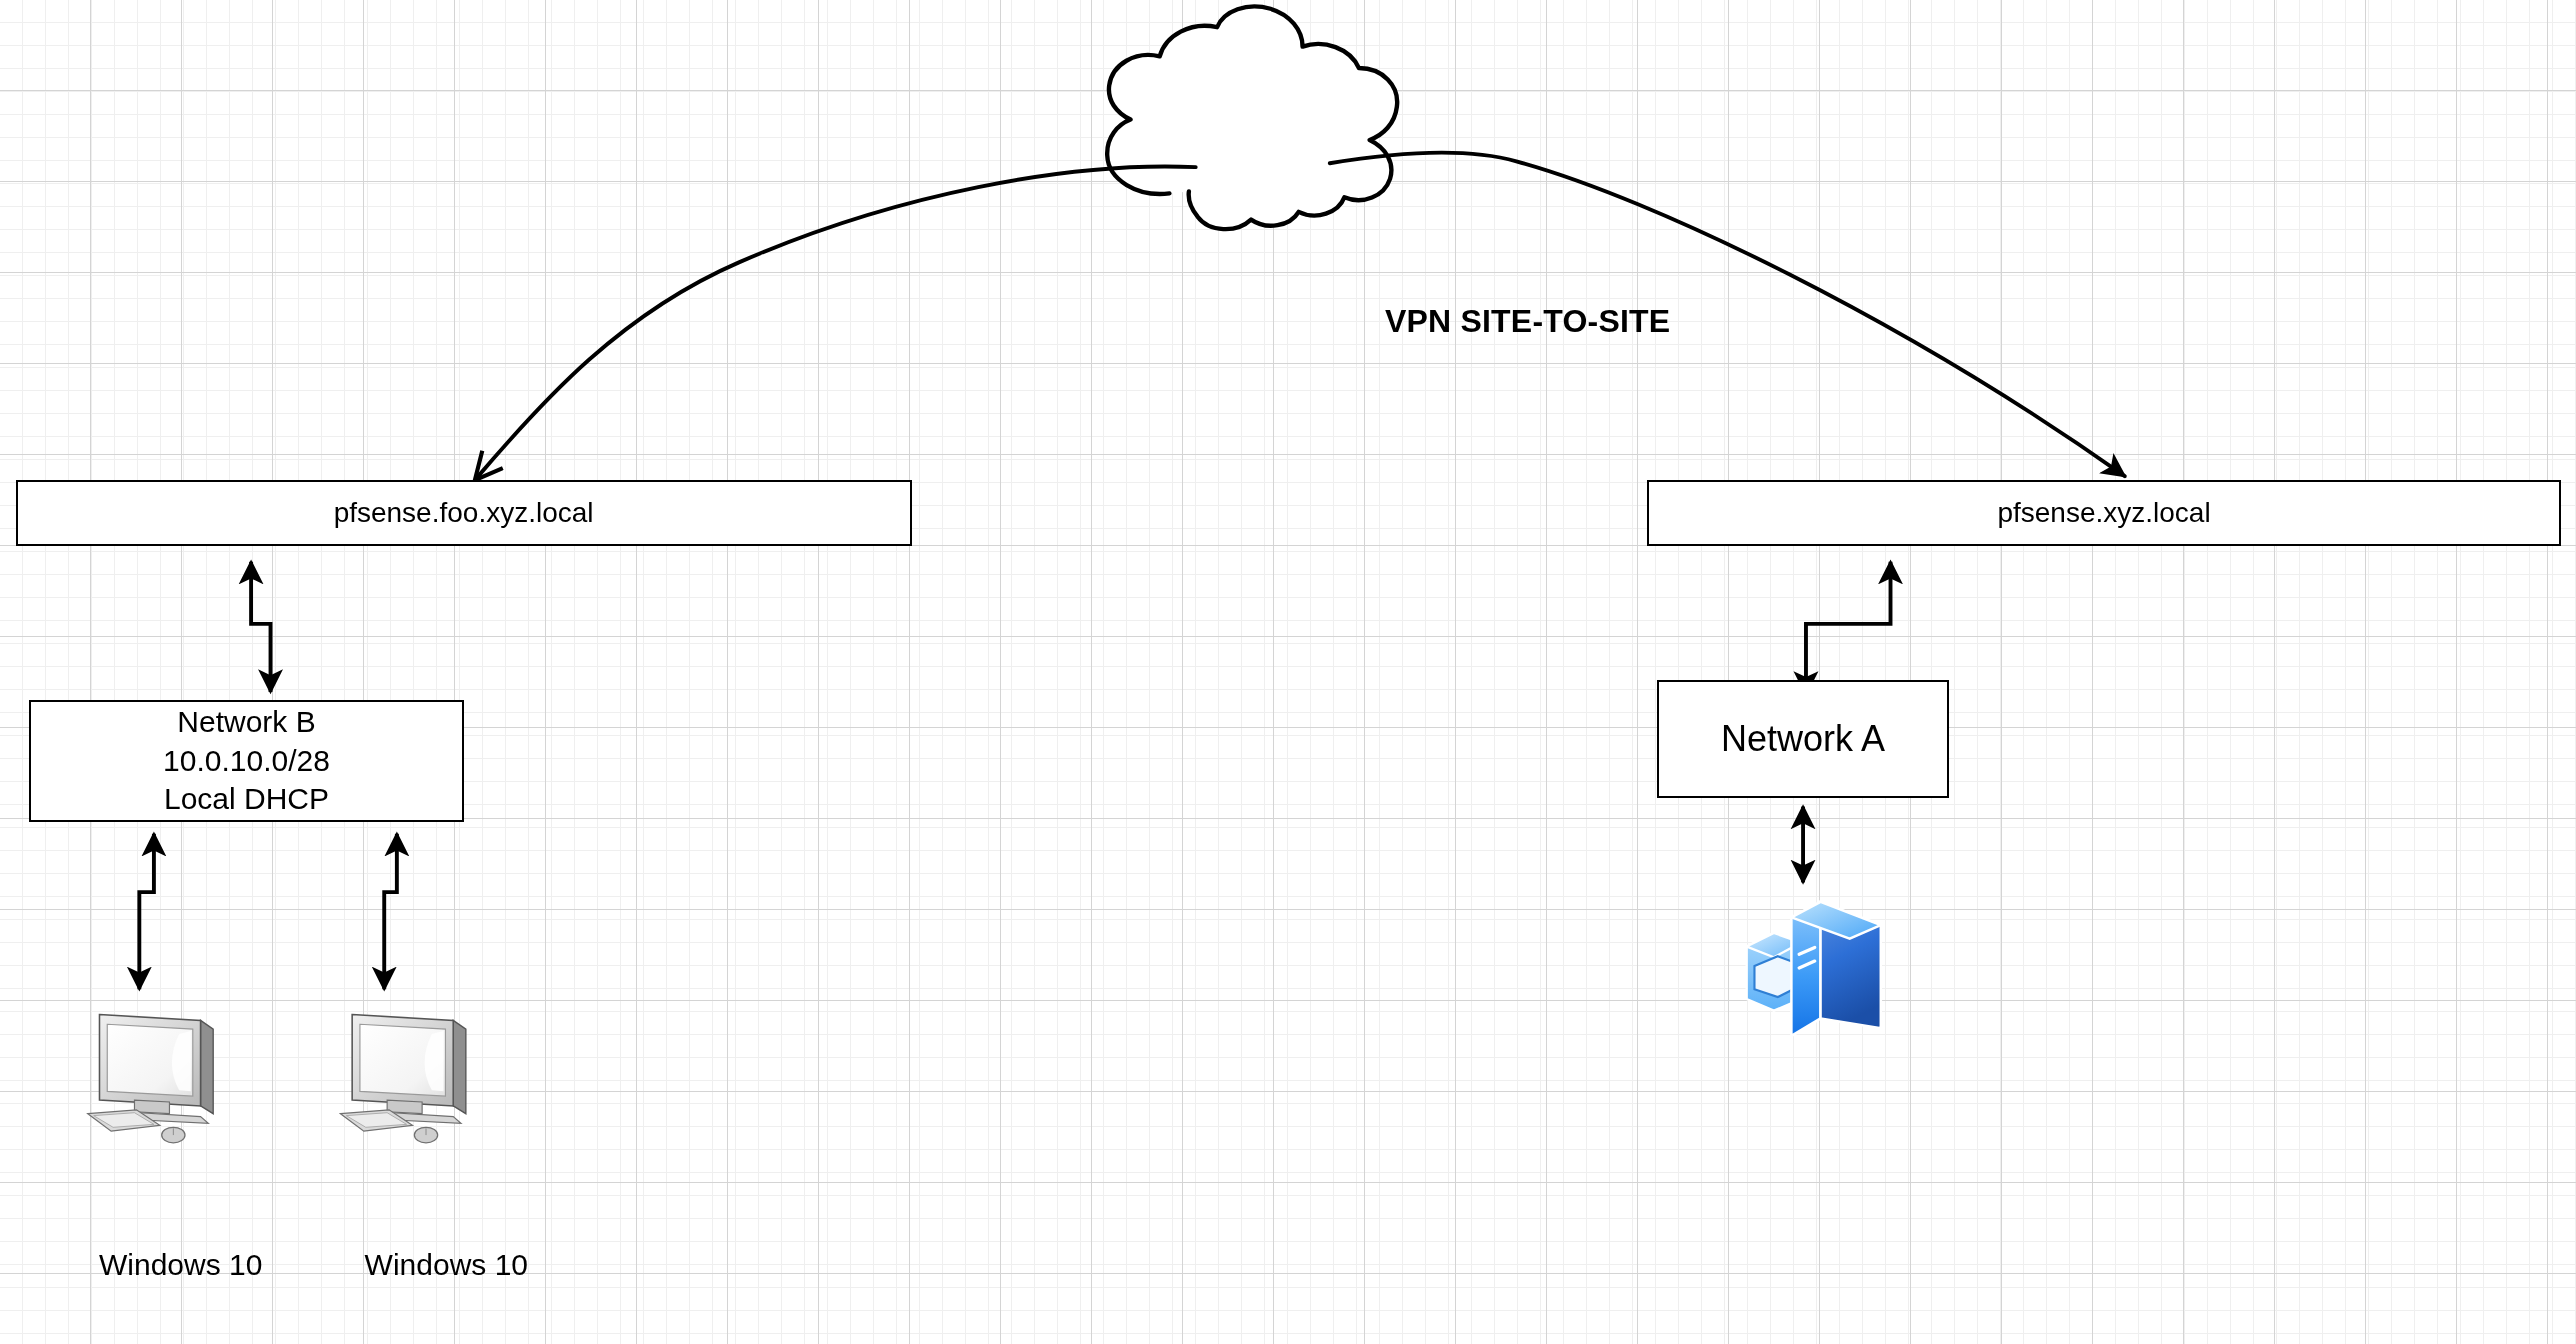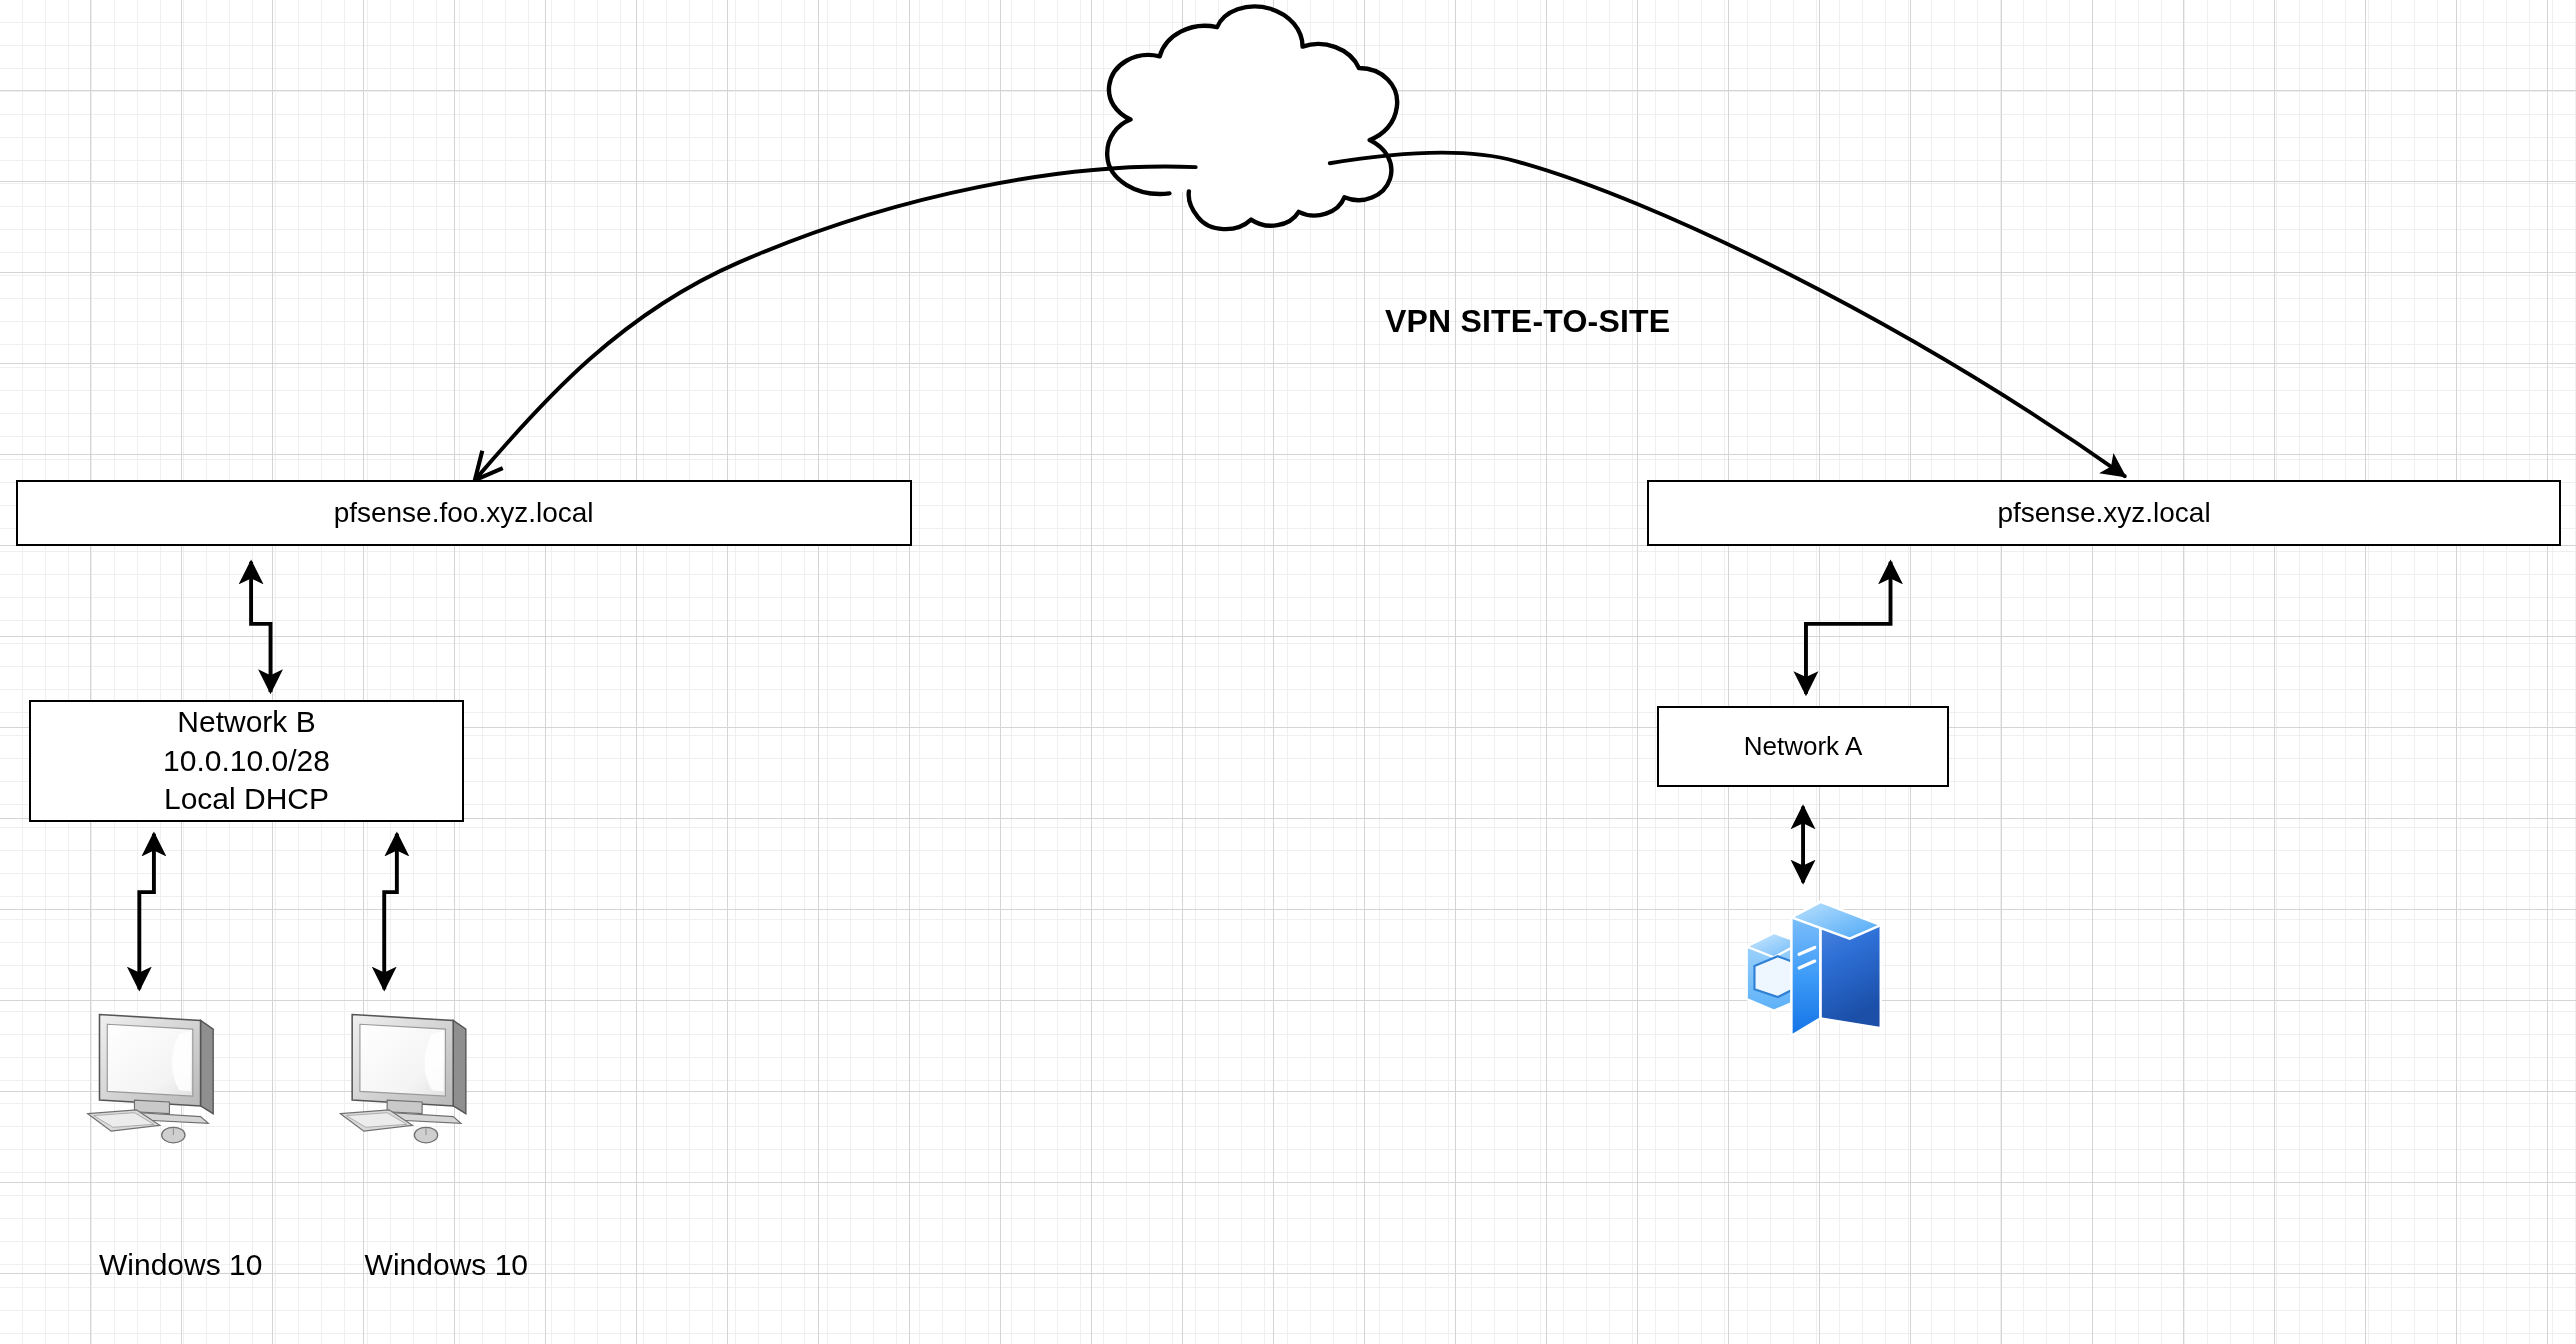--- a/index.html
+++ b/index.html
@@ -48,21 +48,21 @@
     justify-content: center;
     color: #000000;
     line-height: 1.28;
     text-align: center;
   }
   .node-box .line { display: block; white-space: pre; }
 
   #box-pfsense-left  { left: 15.6px;   top: 480px; width: 896px; height: 66px;  font-size: 28px; }
   #box-pfsense-right { left: 1647px; top: 480px; width: 914px; height: 66px;  font-size: 28px; }
   #box-network-b     { left: 29px;   top: 700px; width: 435px; height: 122px; font-size: 30px; }
-  #box-network-a     { left: 1657px; top: 706px; width: 292px; height: 81px;  font-size: 26px; }
+  #box-network-a     { left: 1657px; top: 680px; width: 292px; height: 118px;  font-size: 36px; }
 
   
   .free-label {
     position: absolute;
     color: #000000;
     text-align: right;
     line-height: 1.32;
     white-space: pre;
   }
   .free-label .line { display: block; }

